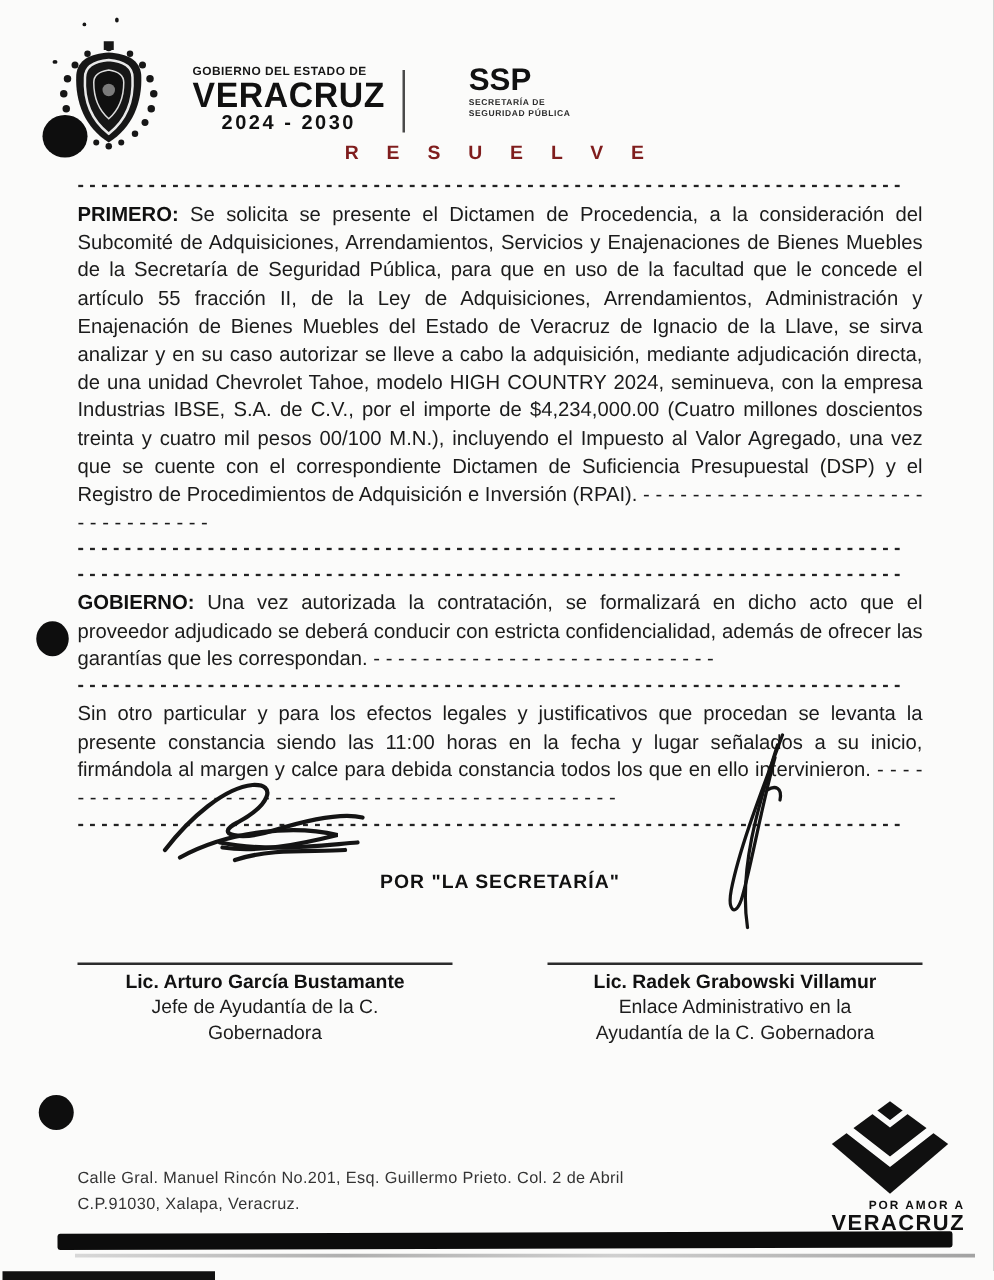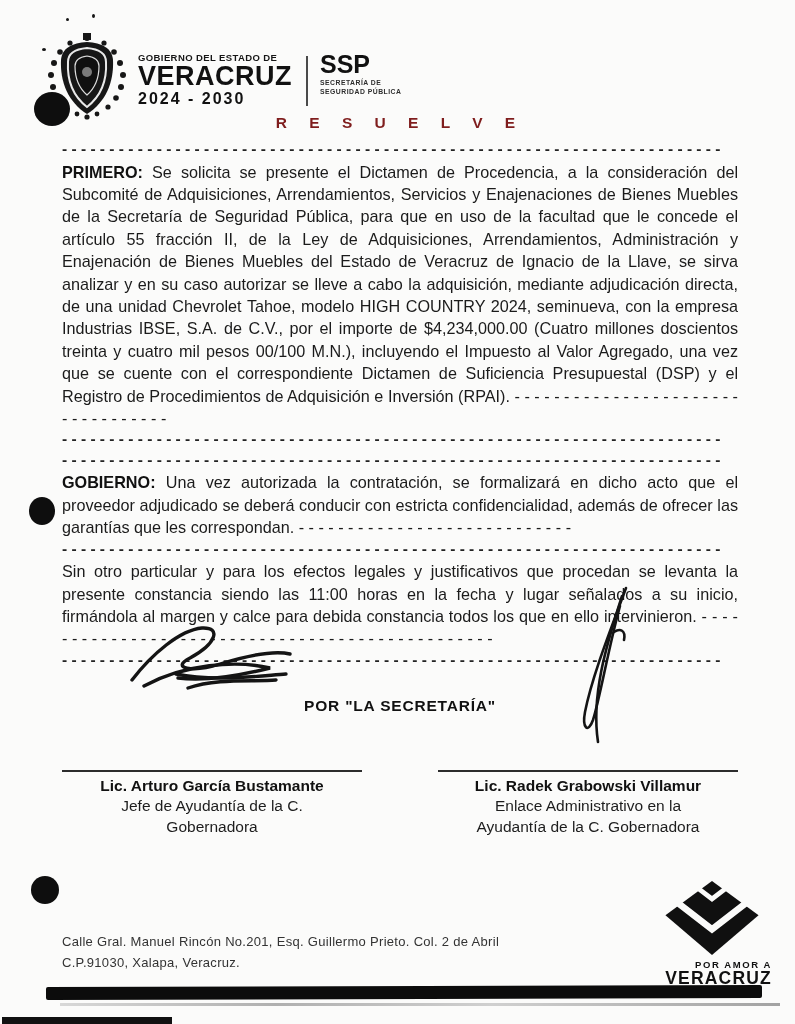--- a/index.html
+++ b/index.html
@@ -4,26 +4,26 @@
 <style>
   html,body{margin:0;padding:0;background:#9a9a9a;}
   .page{
     position:relative;width:795px;height:1024px;background:#fbfbfa;
     overflow:hidden;margin:0 auto;
     font-family:"Liberation Sans",sans-serif;color:#1b1b1b;
   }
   
   .header{position:absolute;left:36px;top:30px;display:flex;align-items:flex-start;}
   .crest{width:102px;height:102px;position:relative;}
-  .gov-block{margin-left:0px;margin-top:22px;}
+  .gov-block{margin-left:16px;margin-top:22px;}
   .gov-small{font-size:9.5px;font-weight:700;letter-spacing:.4px;color:#161616;}
   .gov-state{font-size:27px;font-weight:800;letter-spacing:.5px;line-height:1.0;color:#111;transform:scaleY(1.05);}
-  .gov-period{font-size:16px;font-weight:800;letter-spacing:2px;color:#111;line-height:1.1;}
+  .gov-period{font-size:16px;font-weight:800;letter-spacing:2px;text-align:center;color:#111;line-height:1.1;}
   .hdr-divider{width:2px;height:50px;background:#4a4a4a;margin:26px 12px 0 14px;}
-  .ssp-block{margin-top:22px;}
+  .ssp-block{margin-top:22px;margin-left:39px;}
   .ssp-abbr{font-size:25px;font-weight:800;line-height:1;color:#111;}
   .ssp-line{font-size:6.8px;font-weight:700;letter-spacing:.5px;color:#2e2e2e;line-height:1.35;margin-top:1px;}
   
   .content{position:absolute;left:62px;top:114px;width:676px;}
   .doc-title{text-align:center;font-size:15.5px;font-weight:800;letter-spacing:9px;color:#7f1d1d;margin-bottom:7px;}
   .dash-line{white-space:nowrap;overflow:hidden;font-size:15.5px;font-weight:700;line-height:20.5px;color:#222;}
   p.para{margin:1px 0 0 0;font-size:16.2px;line-height:22.4px;text-align:justify;color:#1b1b1b;}
   p.para .lead{font-weight:800;color:#111;}
   
   .sig-heading{margin-top:27px;text-align:center;font-size:15.5px;font-weight:800;letter-spacing:.8px;color:#111;}

